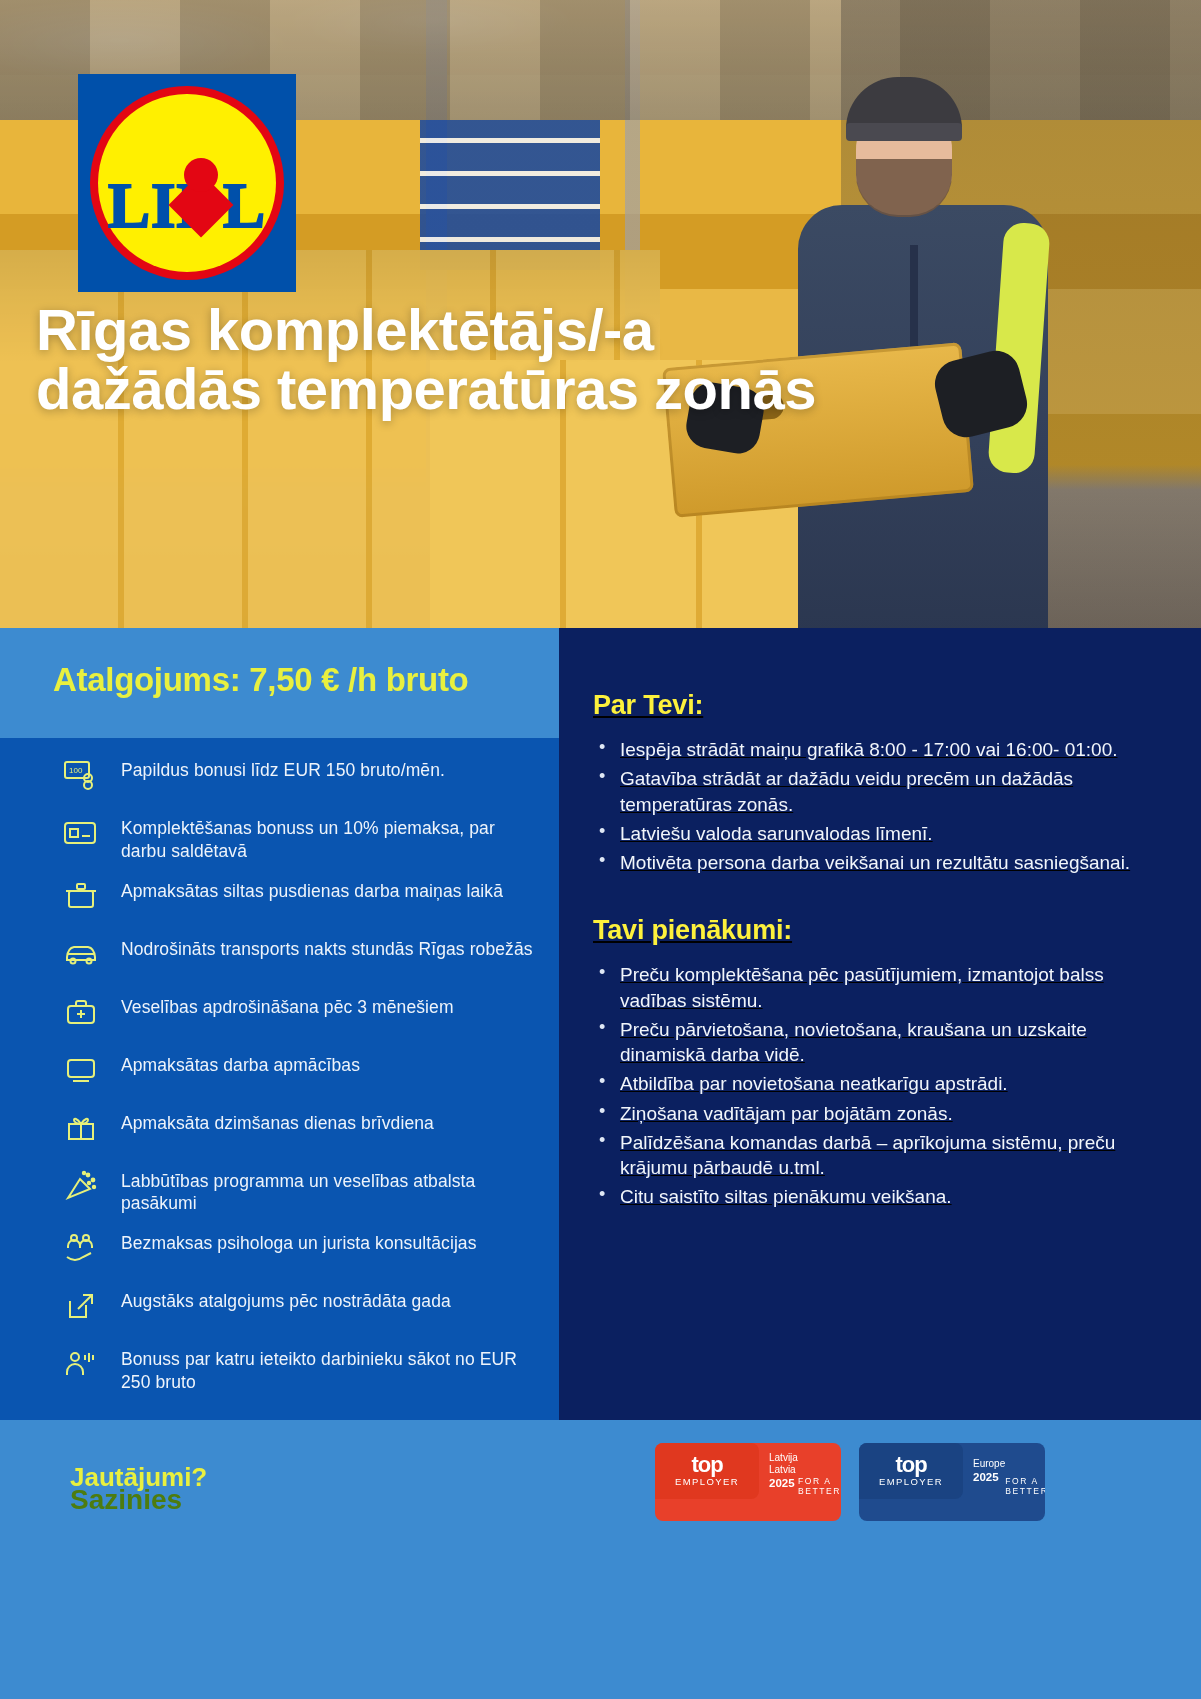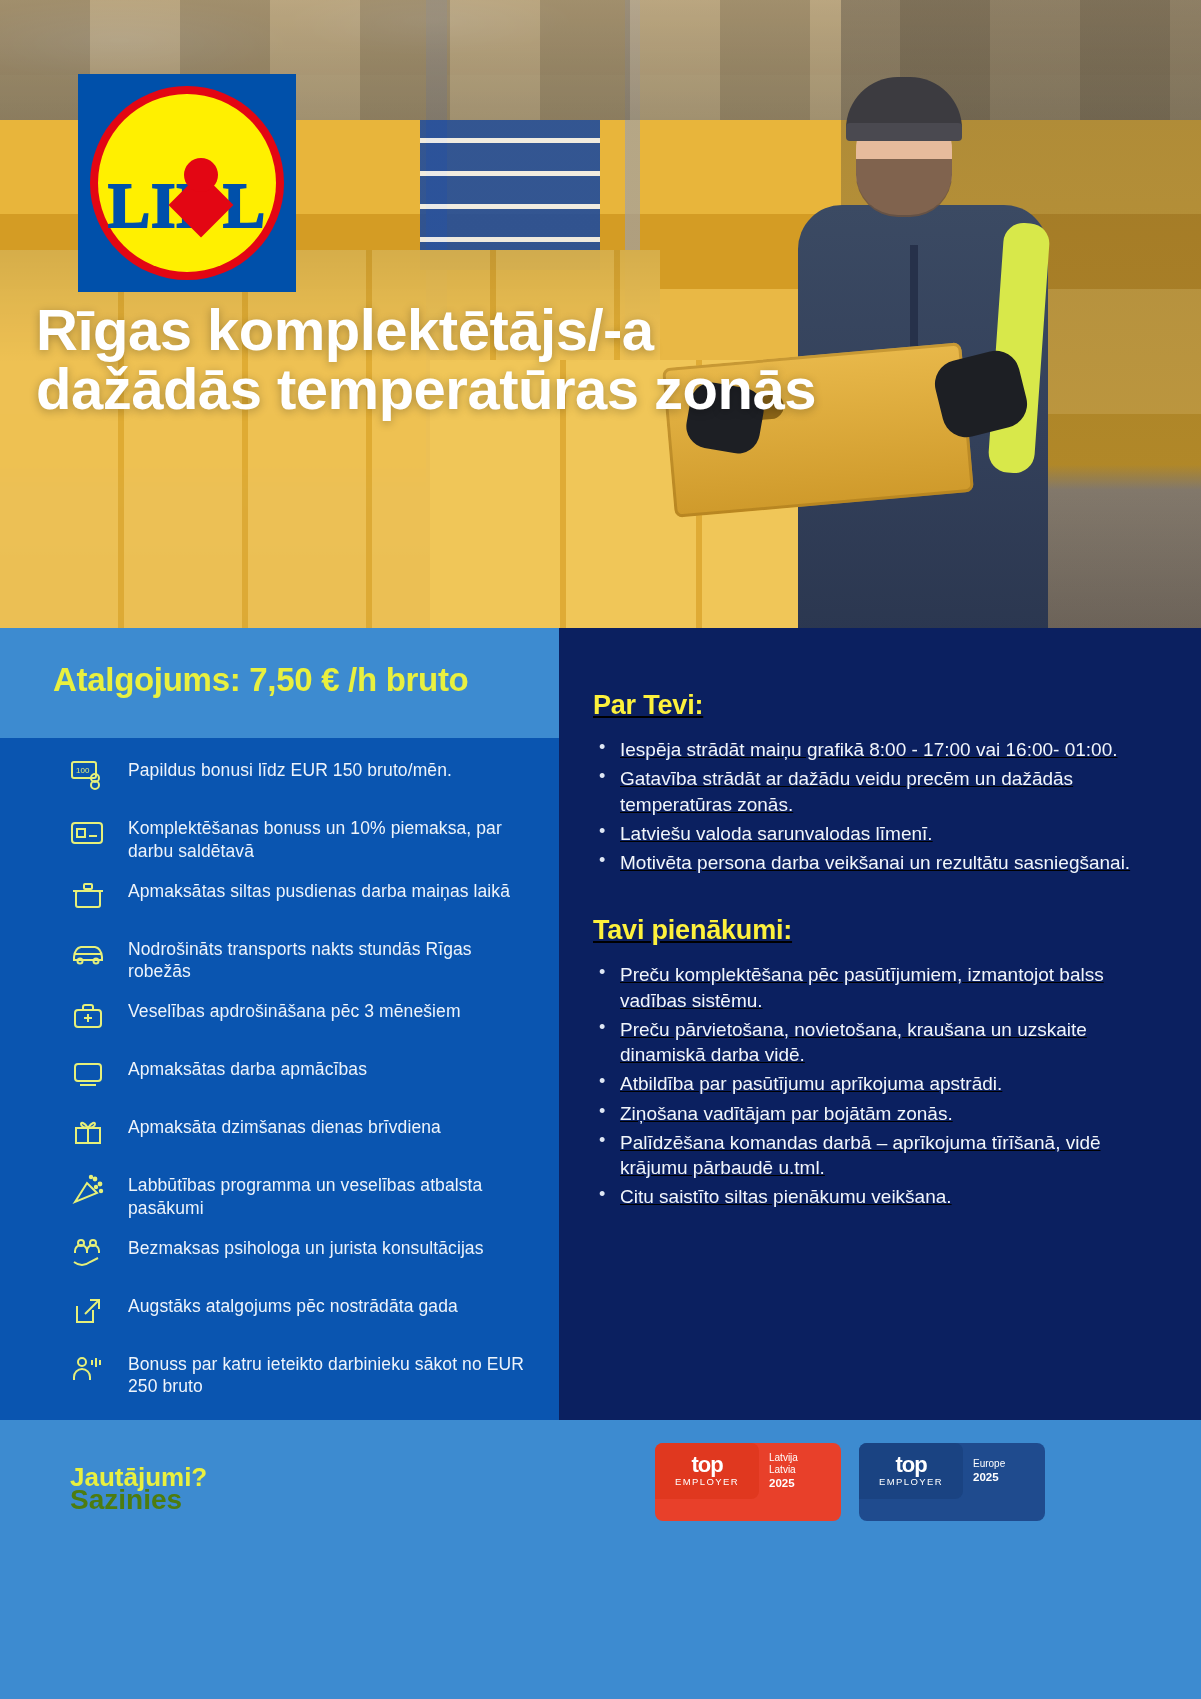--- a/index.html
+++ b/index.html
@@ -96,21 +96,21 @@
 
   
   .band { position:absolute; left:0; top:628px; width:559px; height:110px; background:#3d8bd0; }
   .band-text { position:absolute; left:53px; top:661px; width:500px;
     color:#e9f03f; font-weight:800; font-size:33px; letter-spacing:-0.3px; }
 
   .left-col { position:absolute; left:0; top:738px; width:559px; height:682px; background:#0a55b0; }
   .right-col { position:absolute; left:559px; top:628px; width:642px; height:792px; background:#0b2060; }
 
   
-  .benefits { position:absolute; left:0; top:0; width:559px; padding:16px 0 0 10px; }
+  .benefits { position:absolute; left:0; top:0; width:559px; padding:16px 0 0 3px; }
   .b-item { display:flex; align-items:flex-start; gap:18px; padding:0 20px 0 56px; min-height:46px; margin-bottom:12px; }
   .b-ico { flex:0 0 44px; width:44px; height:42px; display:flex; align-items:center; justify-content:center; }
   .b-ico svg { display:block; }
   .b-txt { color:#eef4fb; font-size:17.5px; line-height:1.3; padding-top:5px; letter-spacing:.1px; }
 
   
   .r-pad { padding:62px 40px 0 34px;text-decoration:underline; }
   .r-head { color:#fdf13c; font-weight:800; font-size:27px; margin-bottom:16px; letter-spacing:-.2px; }
   .r-head.second { margin-top:40px; }
   ul.r-list { list-style:none; }
@@ -118,21 +118,21 @@
     padding-left:27px; margin-bottom:4px; }
   ul.r-list li::before { content:"•"; position:absolute; left:6px; top:-1px; color:#dfe8f5; font-size:18px; }
 
   
   .footer { position:absolute; left:0; top:1420px; width:1201px; height:279px; background:#3d8bd0; }
   .f-q { position:absolute; left:70px; top:1462px; color:#e9f03f; font-weight:800; font-size:26px; }
   .f-s { position:absolute; left:70px; top:1484px; color:#4d7c0f; font-weight:800; font-size:28px; }
 
   .badges { position:absolute; left:655px; top:1443px; display:flex; gap:18px; }
   .badge { width:186px; height:78px; border-radius:8px; position:relative; overflow:hidden;
-    display:flex; flex-direction:column; }
+    display:flex; }
   .badge.red { background:#e8402a; }
   .badge.blue { background:#1f4b8e; }
   .badge-top { display:flex; align-items:center; height:56px; }
   .badge-logo { width:104px; height:56px; display:flex; flex-direction:column;
     align-items:center; justify-content:center; border-radius:0 8px 8px 0; }
   .badge.red .badge-logo { background:#e0381f; }
   .badge.blue .badge-logo { background:#1a4382; }
   .badge-top-word { color:#fff; font-weight:800; font-size:22px; line-height:.95; letter-spacing:-1px; }
   .badge-emp { color:#fff; font-weight:400; font-size:9.5px; letter-spacing:1.4px; margin-top:1px; }
   .badge-meta { flex:1; padding-left:10px; color:#fff; font-size:10px; line-height:1.22; }
@@ -327,23 +327,23 @@
         <li>Iespēja strādāt maiņu grafikā 8:00 - 17:00  vai 16:00- 01:00.</li>
         <li>Gatavība strādāt ar dažādu veidu precēm un dažādās temperatūras zonās.</li>
         <li>Latviešu valoda sarunvalodas līmenī.</li>
         <li>Motivēta persona darba veikšanai un rezultātu sasniegšanai.</li>
       </ul>
 
       <div class="r-head second">Tavi pienākumi:</div>
       <ul class="r-list">
         <li>Preču komplektēšana pēc pasūtījumiem, izmantojot balss vadības sistēmu.</li>
         <li>Preču pārvietošana, novietošana, kraušana un uzskaite dinamiskā darba vidē.</li>
-        <li>Atbildība par pasūtījumu aprīkojuma apstrādi.</li>
+        <li>Atbildība par novietošana neatkarīgu apstrādi.</li>
         <li>Ziņošana vadītājam par bojātām zonās.</li>
-        <li>Palīdzēšana komandas darbā – aprīkojuma tīrīšanā, vidē krājumu pārbaudē u.tml.</li>
+        <li>Palīdzēšana komandas darbā – aprīkojuma sistēmu, preču krājumu pārbaudē u.tml.</li>
         <li>Citu saistīto siltas pienākumu veikšana.</li>
       </ul>
     </div>
   </div>
 
   <div class="footer"></div>
   <div class="f-q">Jautājumi?</div>
   <div class="f-s">Sazinies</div>
 
   <div class="badges">

